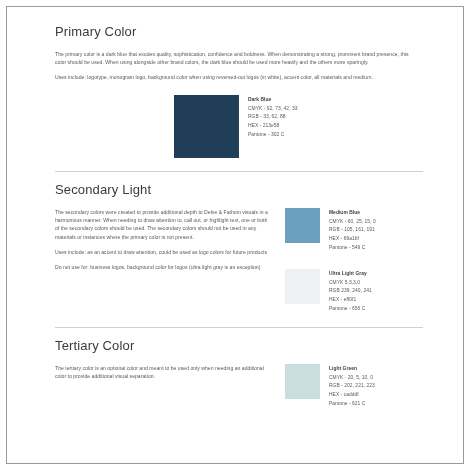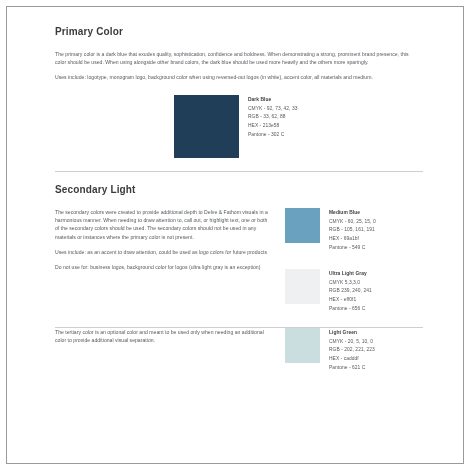--- a/index.html
+++ b/index.html
@@ -40,22 +40,22 @@
   .section {
     position: relative;
   }
   .section-divider {
     border: 0;
     border-top: 1px solid #cfcfcf;
     margin: 0 0 0 0;
     height: 0;
   }
   .section-title {
-    font-size: 10px;
-    font-weight: 700;
+    font-size: 13px;
+    font-weight: 400;
     color: #3b3b3b;
     letter-spacing: 0.15px;
     margin: 0;
     padding: 0;
     line-height: 14px;
   }
   .section-body {
     display: flex;
     align-items: flex-start;
   }
@@ -206,20 +206,21 @@
               <div class="swatch-spec">Pantone - 656 C</div>
             </div>
           </div>
         </div>
       </div>
     </div>
 
     <div class="section" id="section-tertiary">
       <hr class="section-divider" style="border-top-color: rgb(207, 207, 207);">
 
+      <h2 class="section-title">Tertiary Color</h2>
 
       <div class="section-body">
         <div class="copy-col">
           <p class="para">The tertiary color is an optional color and meant to be used only when needing an additional color to provide additional visual separation.</p>
         </div>
 
         <div class="swatch-col">
           <div class="swatch-row">
             <div class="swatch-chip" id="chip-light-green" style="background-color: rgb(202, 221, 223);"></div>
             <div class="swatch-meta">

